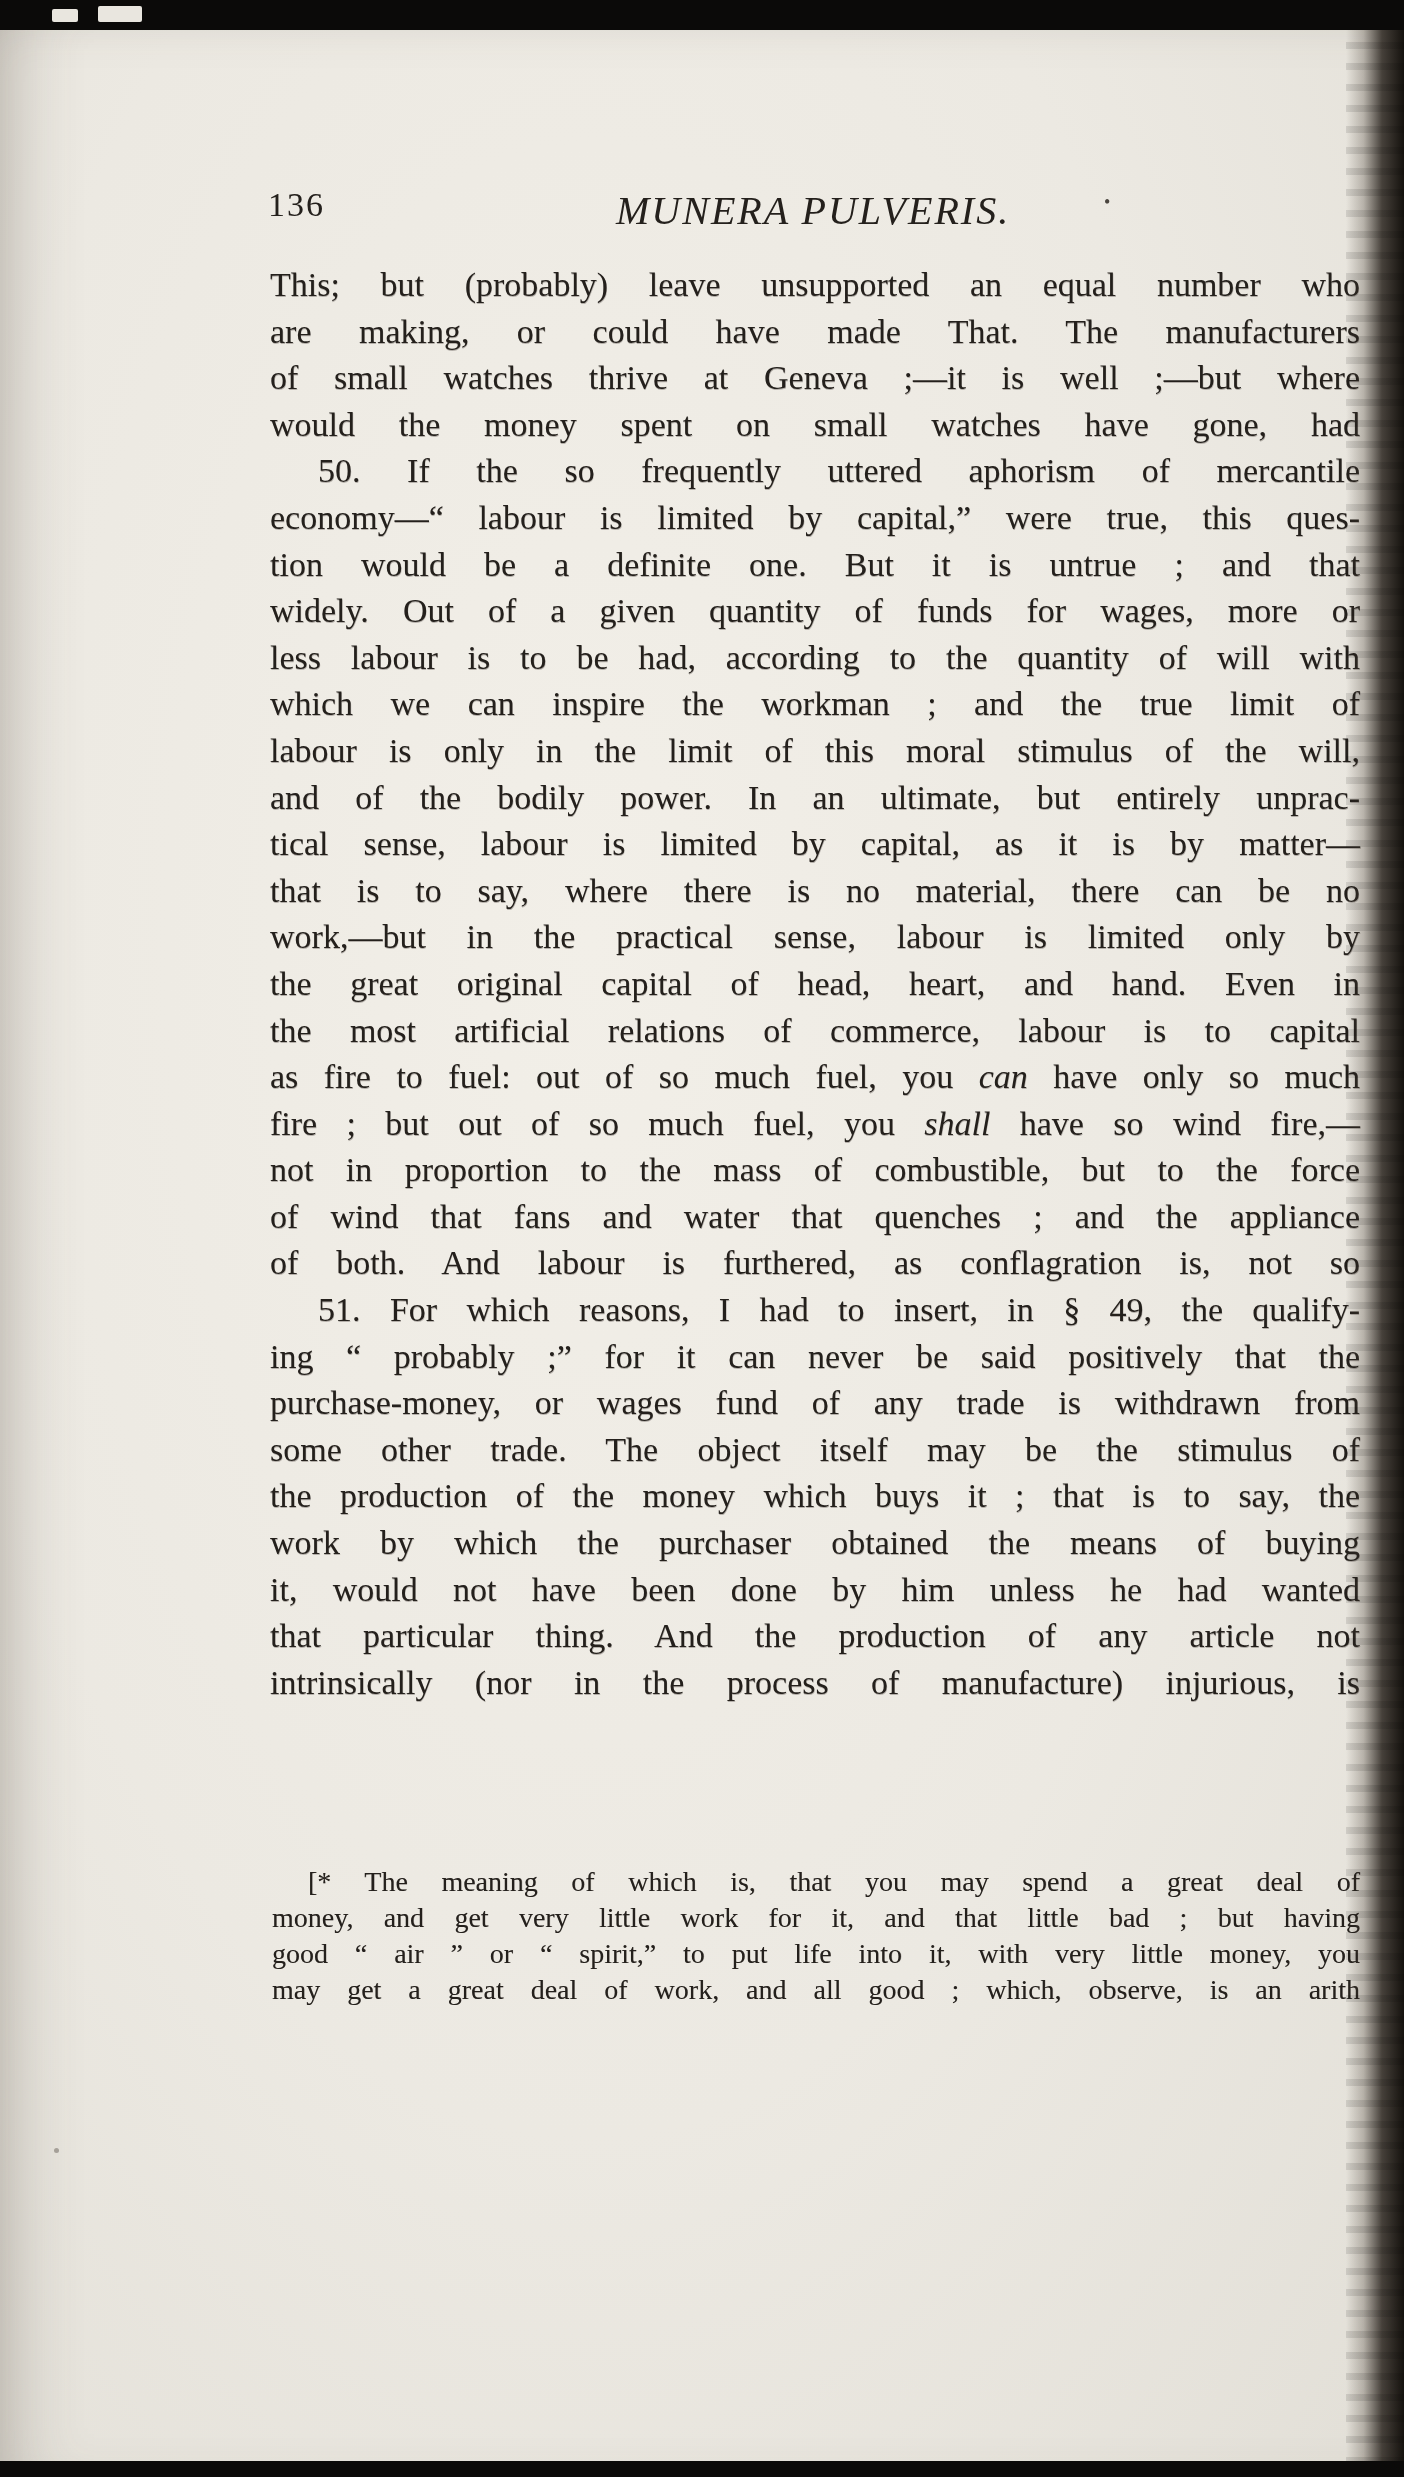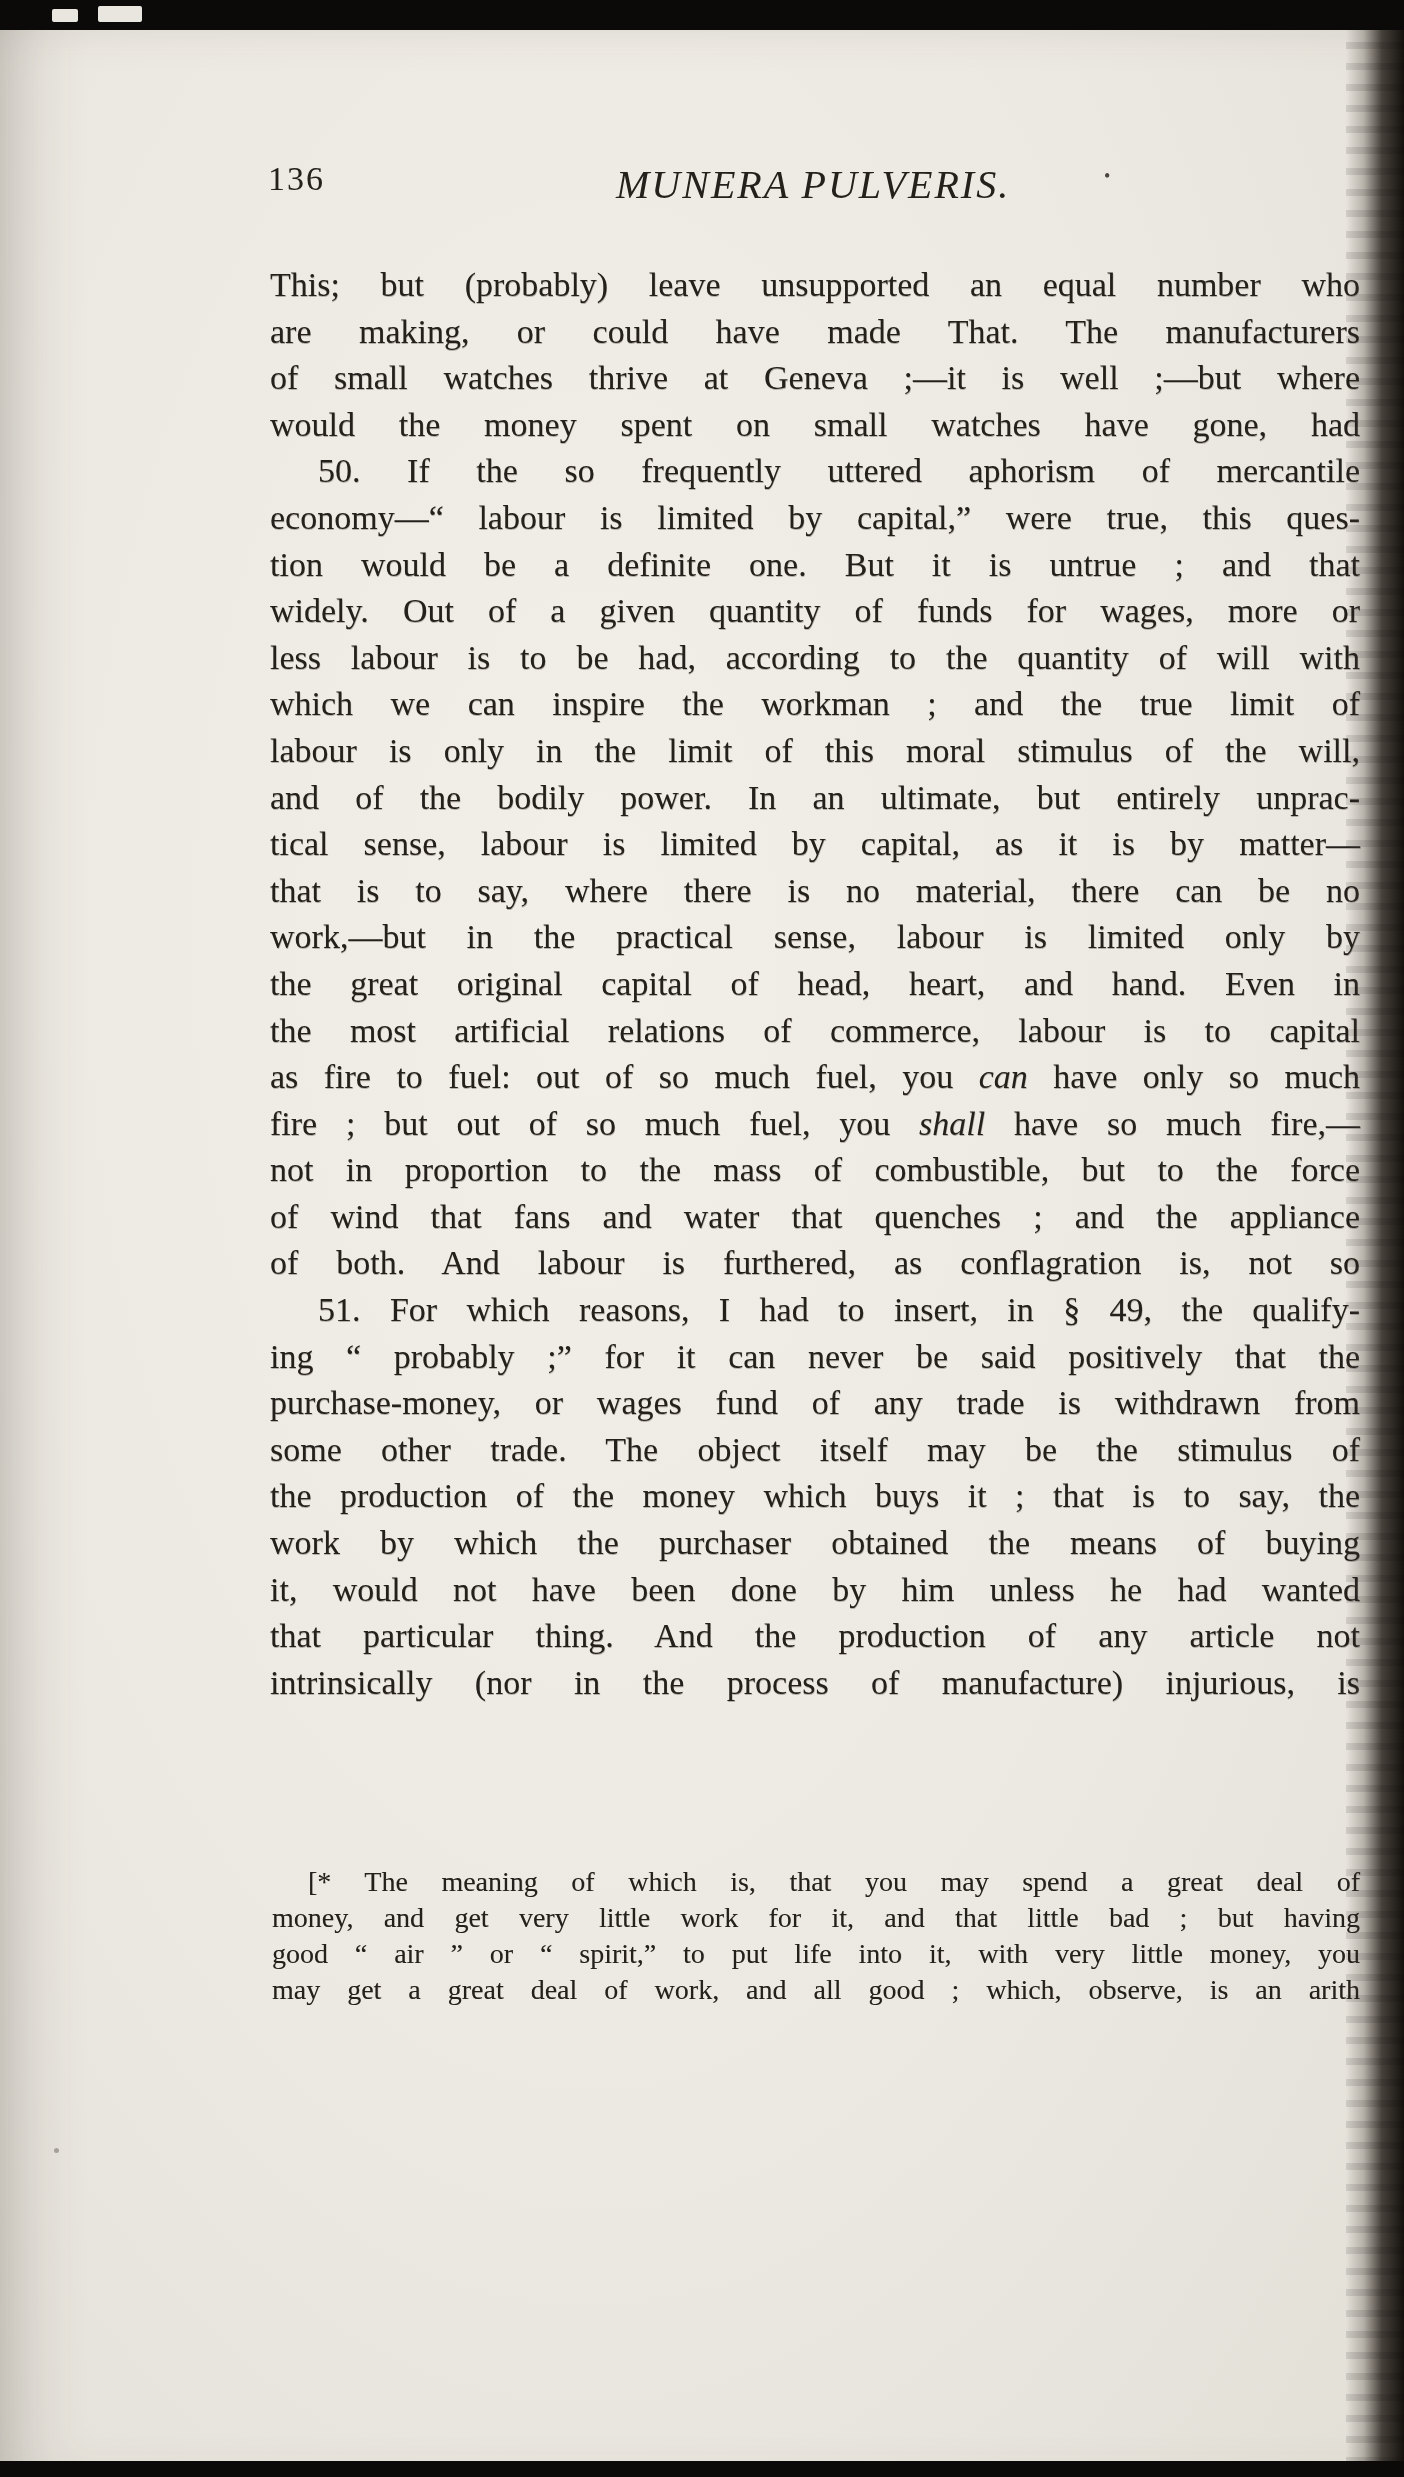--- a/index.html
+++ b/index.html
@@ -52,21 +52,21 @@
   }
   .speck {
     position: absolute;
     border-radius: 50%;
     background: #8a857d;
     opacity: 0.7;
   }
   .s1 { left: 54px; top: 2148px; width: 5px; height: 5px; }
 
   
-  .header { position: absolute; left: 0; top: 160px; width: 100%; height: 42px; }
+  .header { position: absolute; left: 0; top: 186px; width: 100%; height: 42px; }
   .pagenum {
     position: absolute;
     left: 268px; top: 0;
     font-size: 34px;
     letter-spacing: 2px;
   }
   .title {
     position: absolute;
     left: 616px; top: 1px;
     font-size: 40px;
@@ -135,21 +135,21 @@
       <div class="line"><span>less labour is to be had, according to the quantity of will with</span></div>
       <div class="line"><span>which we can inspire the workman ; and the true limit of</span></div>
       <div class="line"><span>labour is only in the limit of this moral stimulus of the will,</span></div>
       <div class="line"><span>and of the bodily power.  In an ultimate, but entirely unprac-</span></div>
       <div class="line"><span>tical sense, labour is limited by capital, as it is by matter—</span></div>
       <div class="line"><span>that is to say, where there is no material, there can be no</span></div>
       <div class="line"><span>work,—but in the practical sense, labour is limited only by</span></div>
       <div class="line"><span>the great original capital of head, heart, and hand.  Even in</span></div>
       <div class="line"><span>the most artificial relations of commerce, labour is to capital</span></div>
       <div class="line"><span>as fire to fuel: out of so much fuel, you </span><i>can</i><span> have only so much</span></div>
-      <div class="line"><span>fire ; but out of so much fuel, you </span><i>shall</i><span> have so much fire,—</span></div>
+      <div class="line"><span>fire ; but out of so much fuel, you </span><i>shall</i><span> have so wind fire,—</span></div>
       <div class="line"><span>not in proportion to the mass of combustible, but to the force</span></div>
       <div class="line"><span>of wind that fans and water that quenches ; and the appliance</span></div>
       <div class="line"><span>of both.  And labour is furthered, as conflagration is, not so</span></div>
       <div class="line indent"><span>51. For which reasons, I had to insert, in § 49, the qualify-</span></div>
       <div class="line"><span>ing “ probably ;” for it can never be said positively that the</span></div>
       <div class="line"><span>purchase-money, or wages fund of any trade is withdrawn from</span></div>
       <div class="line"><span>some other trade.  The object itself may be the stimulus of</span></div>
       <div class="line"><span>the production of the money which buys it ; that is to say, the</span></div>
       <div class="line"><span>work by which the purchaser obtained the means of buying</span></div>
       <div class="line"><span>it, would not have been done by him unless he had wanted</span></div>

